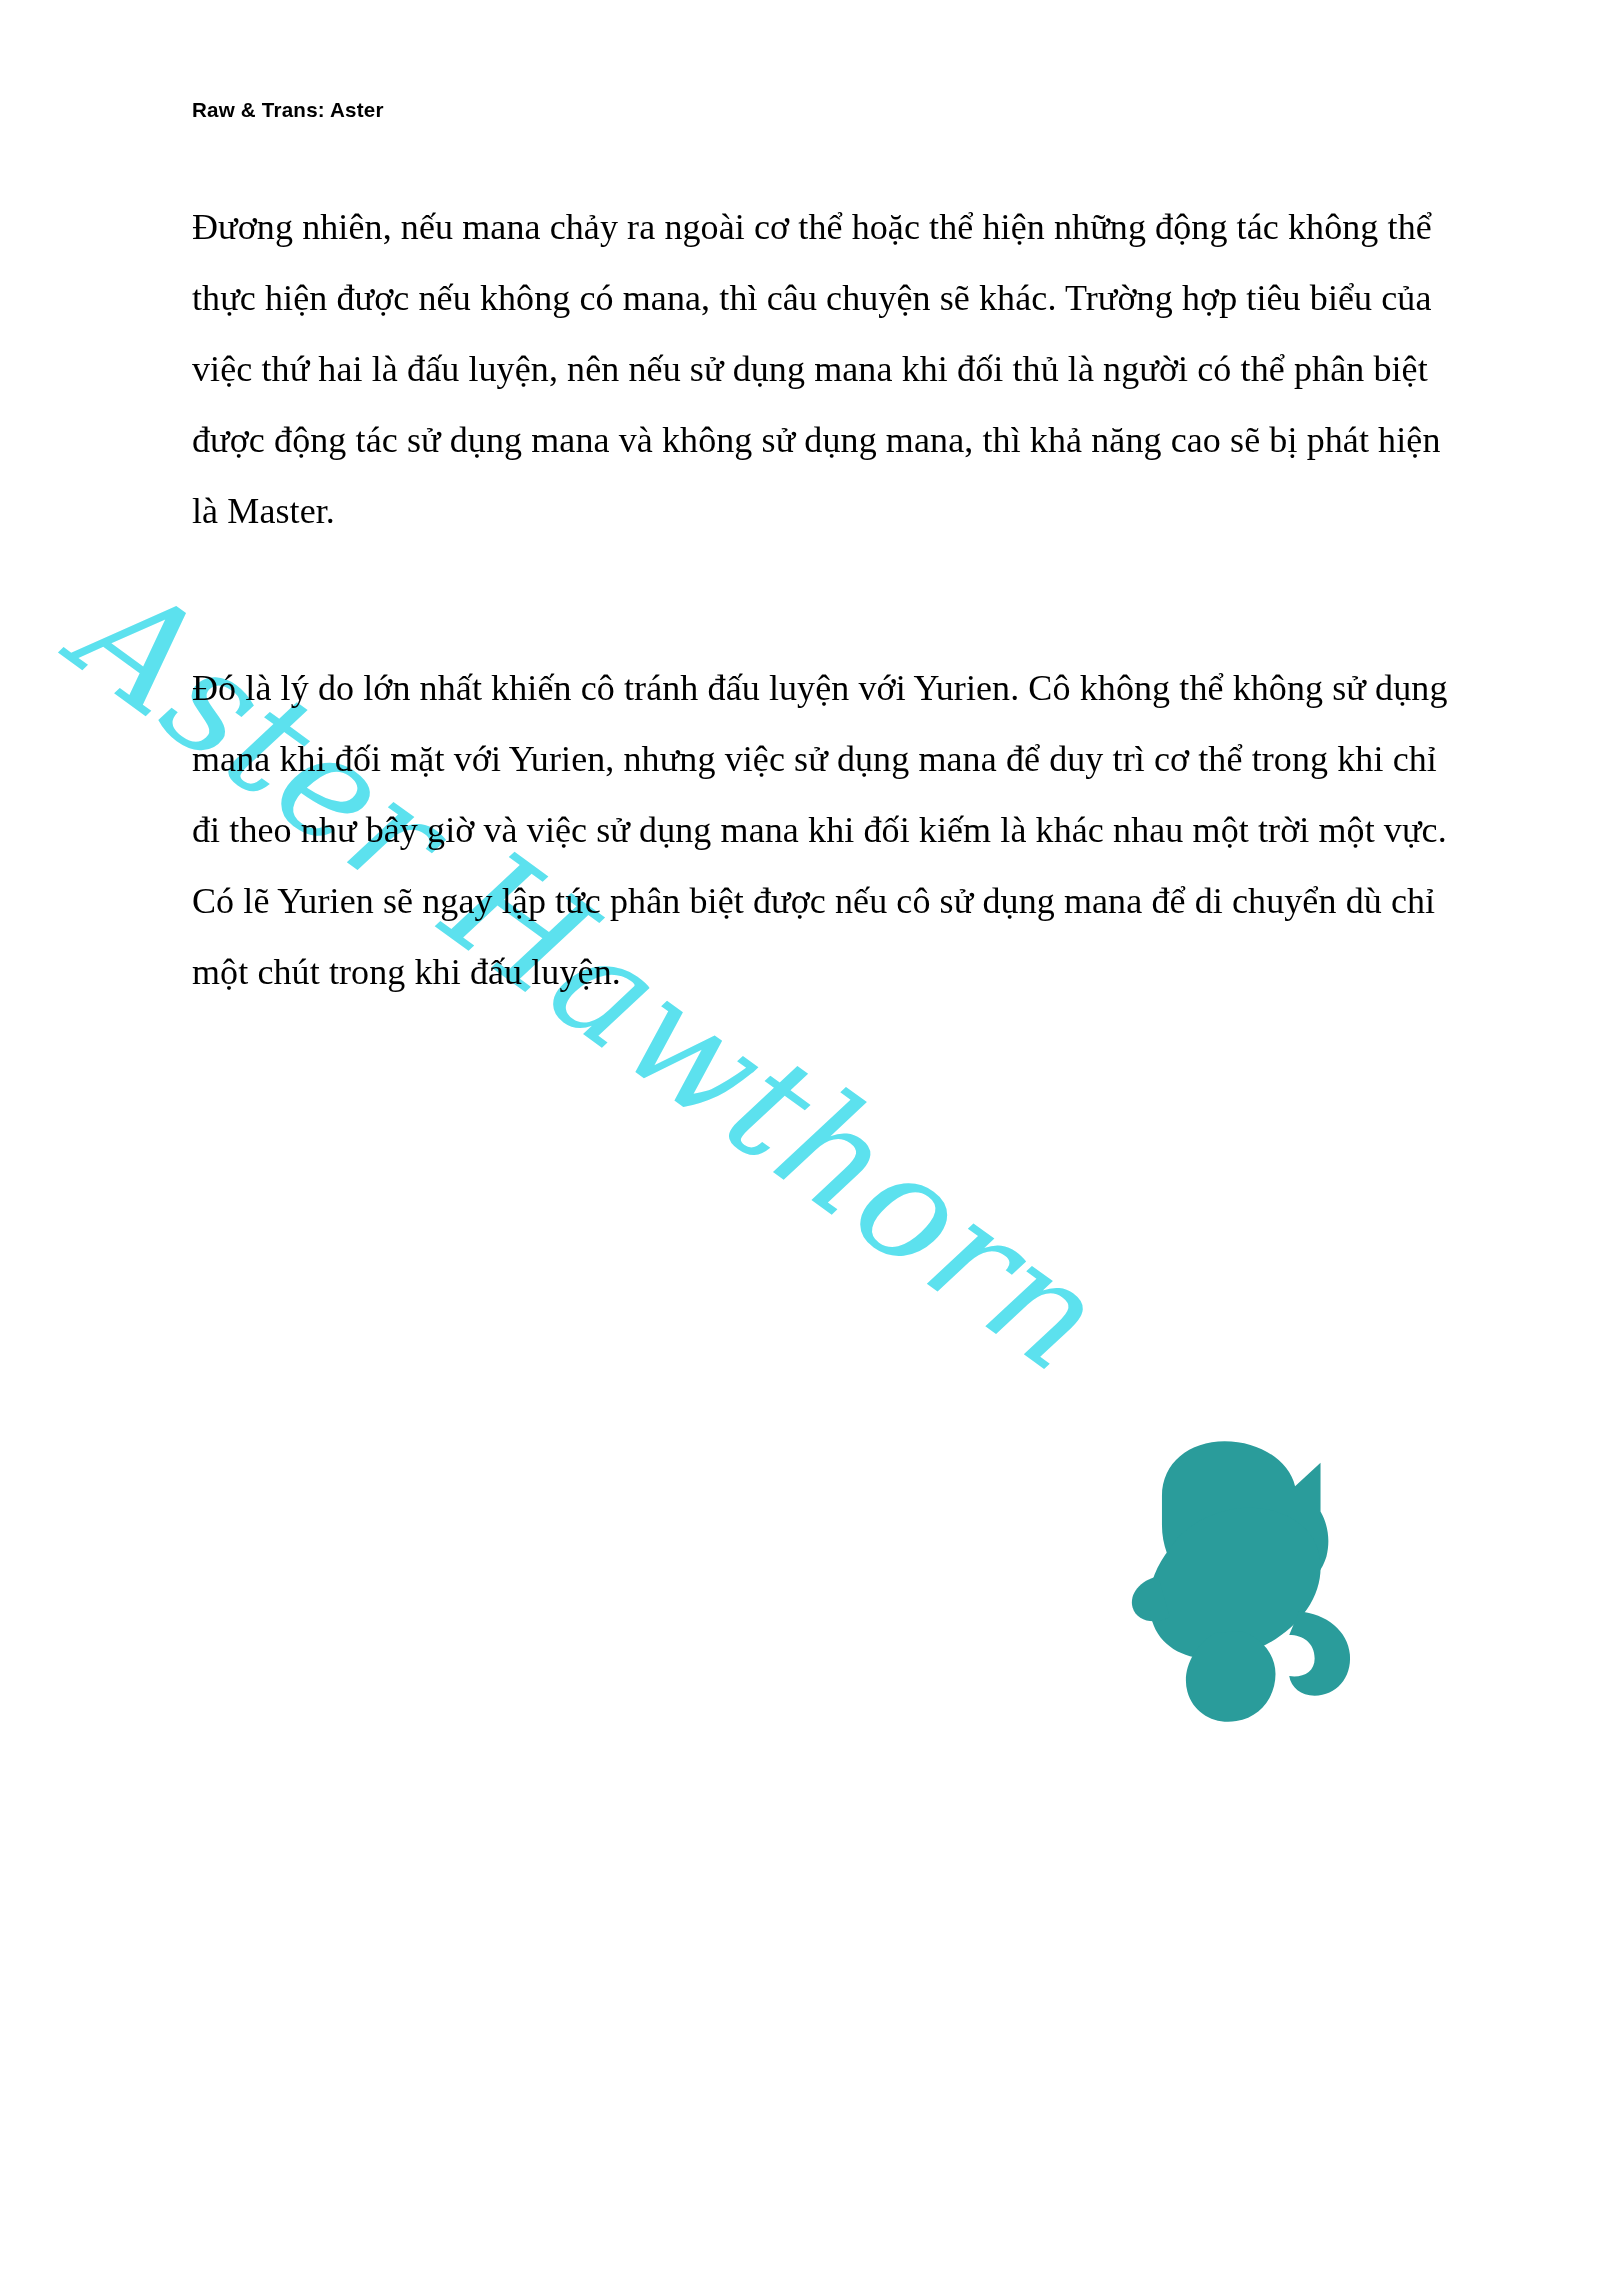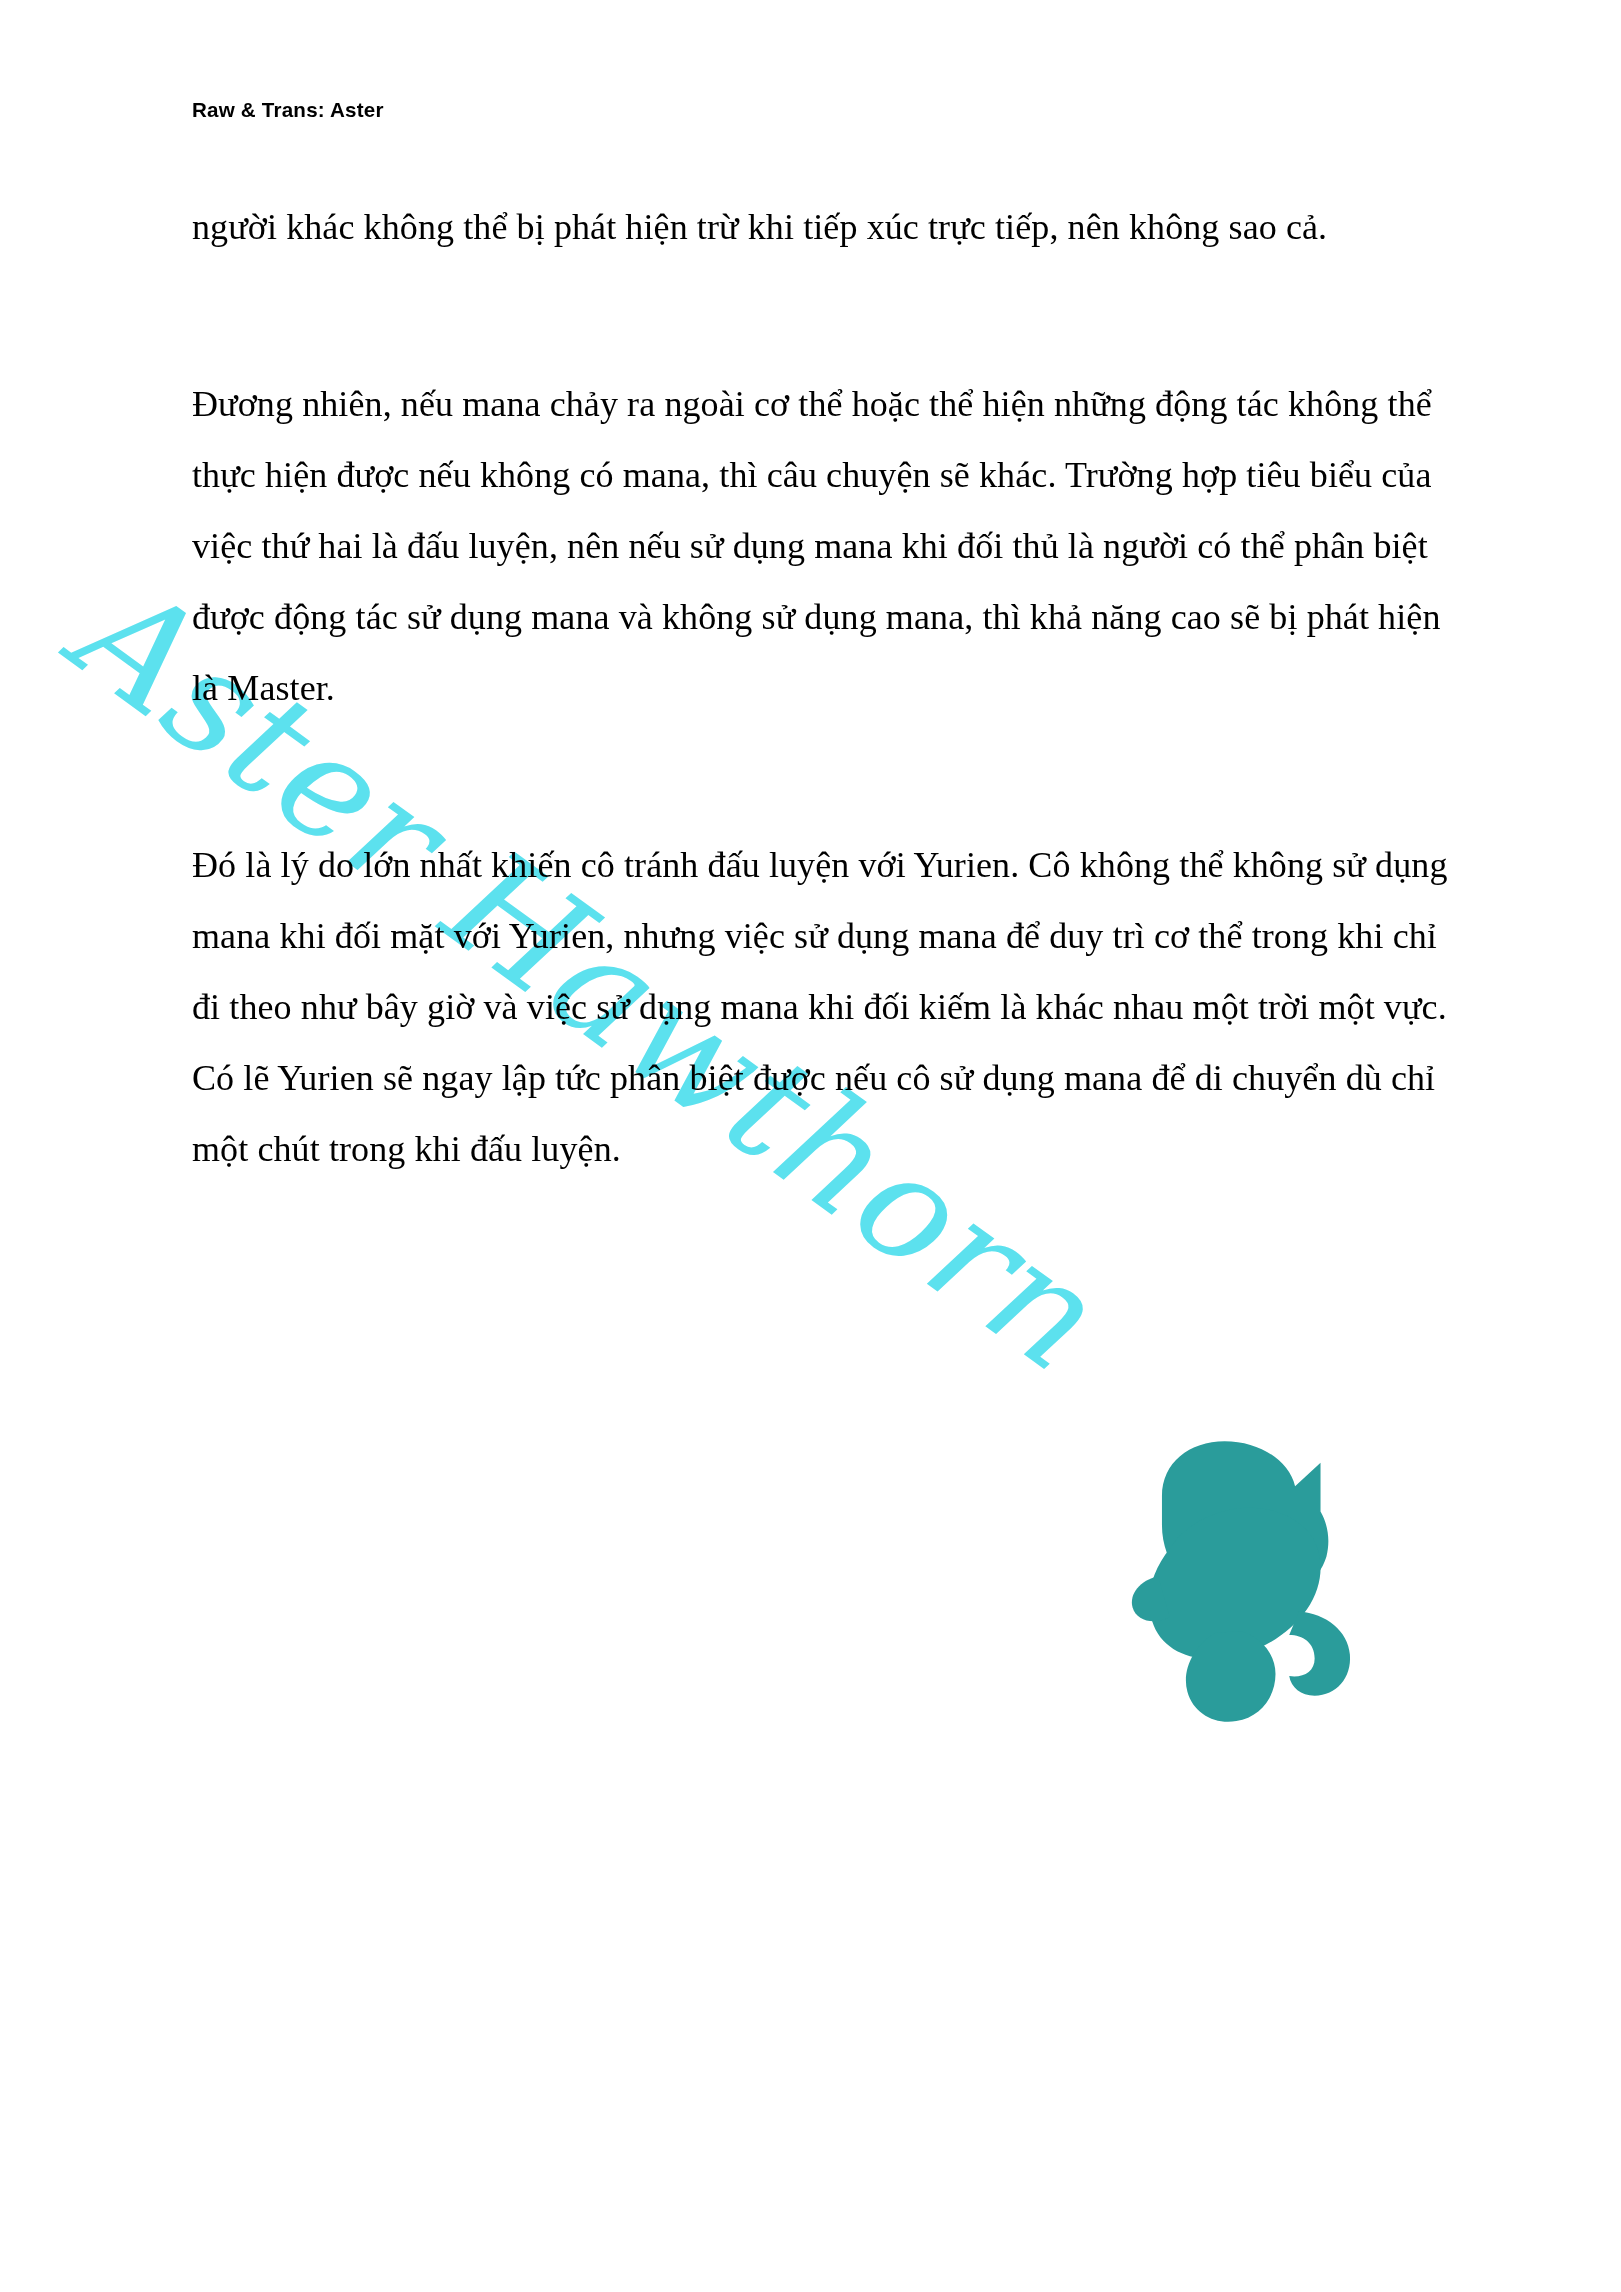--- a/index.html
+++ b/index.html
@@ -113,19 +113,18 @@
                  C240 282 252 276 252 262
                  C252 246 240 238 226 238 Z"></path>
 
         <path d="M92 178 C74 182 62 196 66 210
                  C70 224 88 228 104 220 Z"></path>
       </g>
     </svg>
   </div>
 
   <div class="body-area">
-    <p class="para para-gap-big">người khác không thể bị phát hiện trừ khi tiếp xúc trực tiếp, nên không sao cả.</p>
     <p class="para para-gap-big">Đương nhiên, nếu mana chảy ra ngoài cơ thể hoặc thể hiện những động tác không thể thực hiện được nếu không có mana, thì câu chuyện sẽ khác. Trường hợp tiêu biểu của việc thứ hai là đấu luyện, nên nếu sử dụng mana khi đối thủ là người có thể phân biệt được động tác sử dụng mana và không sử dụng mana, thì khả năng cao sẽ bị phát hiện là Master.</p>
     <p class="para para-gap-big">Đó là lý do lớn nhất khiến cô tránh đấu luyện với Yurien. Cô không thể không sử dụng mana khi đối mặt với Yurien, nhưng việc sử dụng mana để duy trì cơ thể trong khi chỉ đi theo như bây giờ và việc sử dụng mana khi đối kiếm là khác nhau một trời một vực. Có lẽ Yurien sẽ ngay lập tức phân biệt được nếu cô sử dụng mana để di chuyển dù chỉ một chút trong khi đấu luyện.</p>
   </div>
 
 </div>
 
 
 </body></html>

